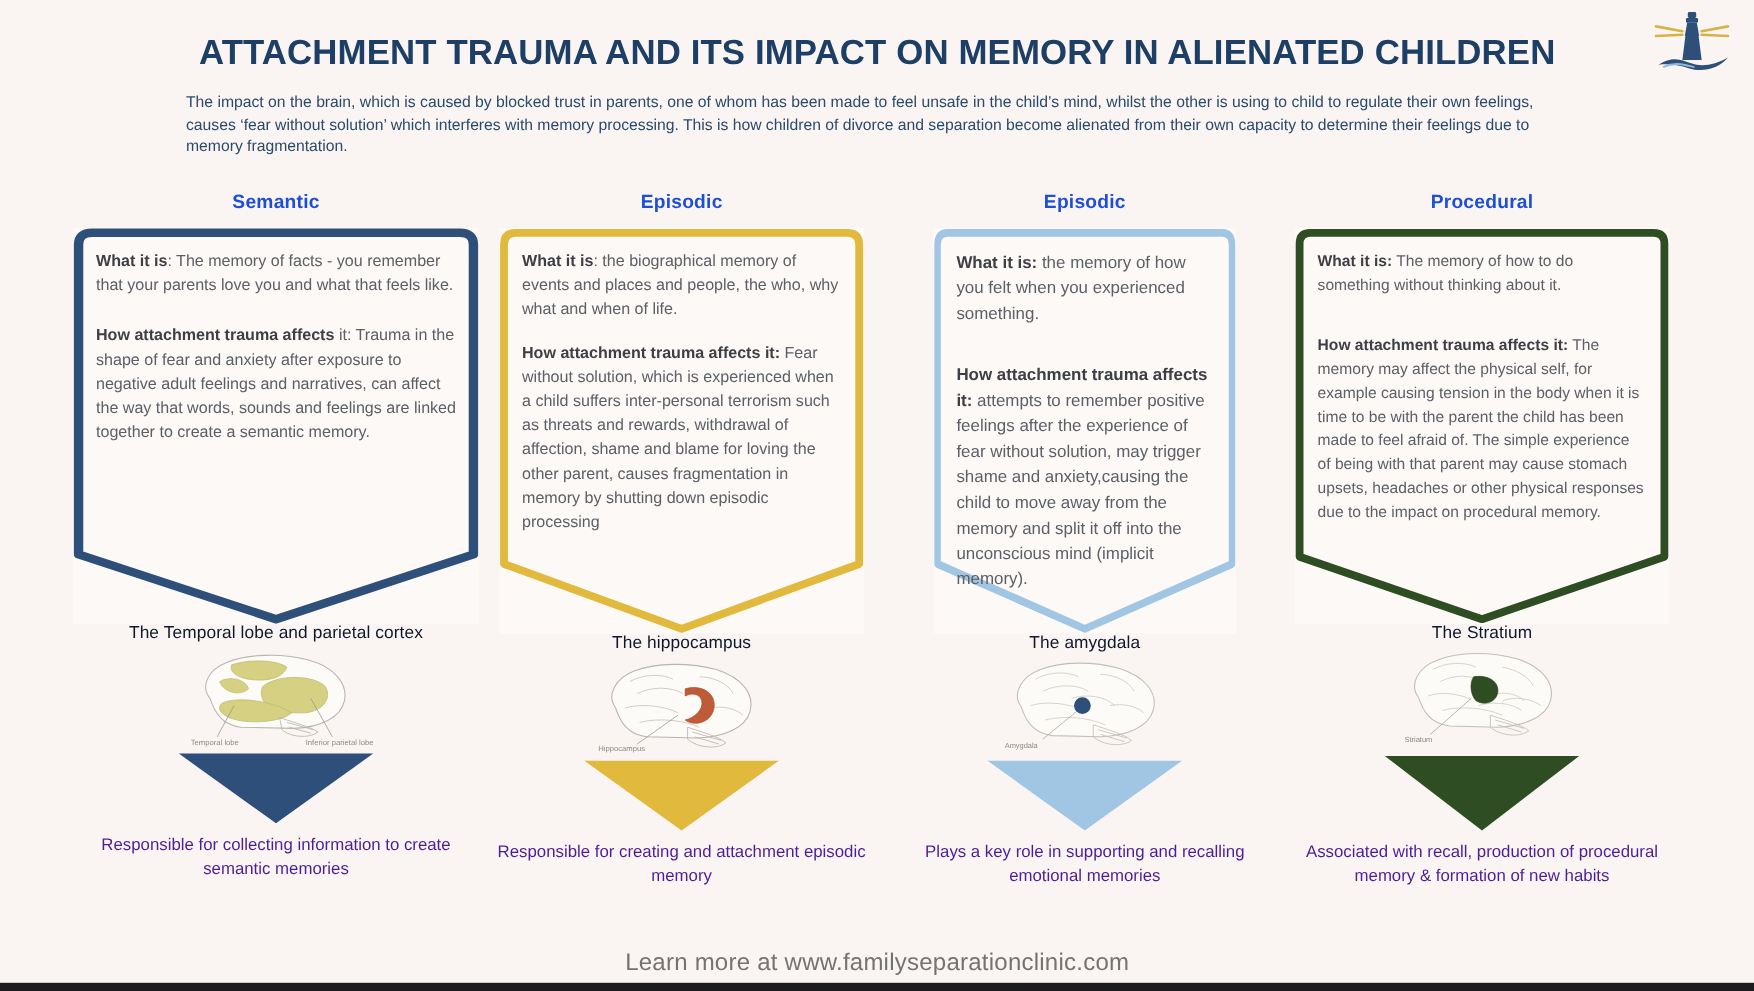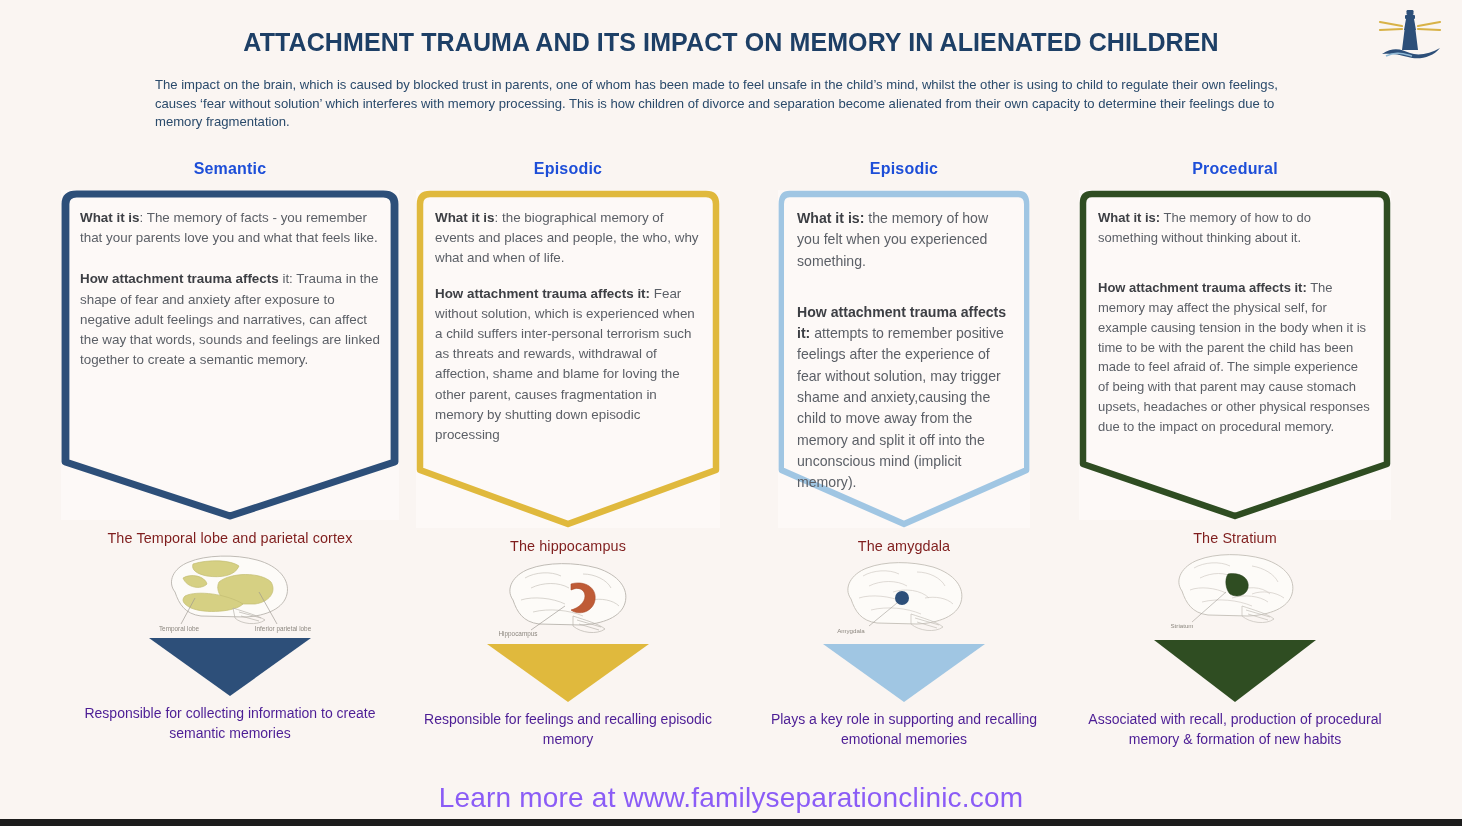--- a/index.html
+++ b/index.html
@@ -11,21 +11,21 @@
     background: #faf5f2;
     font-family: "Liberation Sans", sans-serif;
     color: #1d3f66;
     overflow: hidden;
     position: relative;
   }
 
   
   #main-title {
     text-align: center;
-    font-size: 25px;
+    font-size: 29px;
     font-weight: bold;
     letter-spacing: 0.1px;
     color: #1d3f66;
     padding-top: 28px;
     margin: 0;
   }
 
   #logo {
     position: absolute;
     top: 6px; right: 14px;
@@ -97,22 +97,21 @@
   .col-1 .banner { width: 304px; height: 338px; }
   .col-2 .banner { width: 252px; height: 338px; }
   .col-3 .banner { width: 312px; height: 330px; }
 
   .col-2 .banner-body { font-size: 14.1px; line-height: 21.3px; }
   .col-3 .banner-body { font-size: 13px; line-height: 19.9px; }
 
   
   .region-name {
     font-size: 14.4px;
-    color: #7f1d1d;
-    margin-top: 10px;
+    color: #0f172a;
     letter-spacing: 0.1px;
   }
   .brain-wrap {
     margin: 2px auto 0 auto;
     width: 190px; height: 86px;
     position: relative;
   }
   .brain-wrap svg { display: block; }
 
   .arrow {
@@ -138,22 +137,22 @@
     color: #4c1d95;
     padding: 0 4px;
   }
 
   
   #footer-text {
     position: absolute;
     bottom: 12px;
     left: 0; width: 100%;
     text-align: center;
-    font-size: 28px;
-    color: #8b5cf6;
+    font-size: 20px;
+    color: #737373;
     letter-spacing: 0.2px;
   }
   #bottom-bar {
     position: absolute;
     bottom: 0; left: 0;
     width: 100%; height: 7px;
     background: #1c1c1c;
   }
 </style>
 </head>
@@ -259,21 +258,21 @@
         <g stroke="#b9b4ae" stroke-width="0.7" fill="none">
           <path d="M100 60 C112 64, 126 68, 132 73 C124 79, 108 77, 100 70 Z"></path>
           <path d="M104 64 L128 71 M106 68 L126 74"></path>
         </g>
         <path d="M92 50 L58 74" stroke="#9b968f" stroke-width="0.65" fill="none"></path>
         <text x="45" y="80" font-family="'Liberation Sans',sans-serif" font-size="6.4" fill="#8d8880" text-anchor="middle">Hippocampus</text>
       </svg>
     </div>
 
     <div class="arrow"></div>
-    <div class="role-text">Responsible for feelings and recalling episodic memory</div>
+    <div class="role-text">Responsible for creating and attachment episodic memory</div>
   </div>
 
   <div class="column col-2">
     <div class="col-title">Episodic</div>
 
     <div class="banner">
       <svg class="banner-svg" viewBox="0 0 304 338" preserveAspectRatio="none">
         <path d="M4 14 Q4 4 14 4 L290 4 Q300 4 300 14 L300 280 L152 334 L4 280 Z" fill="#fdf9f7" stroke="#a0c6e3" stroke-width="6.5" stroke-linejoin="round"></path>
       </svg>
       <div class="banner-body">

